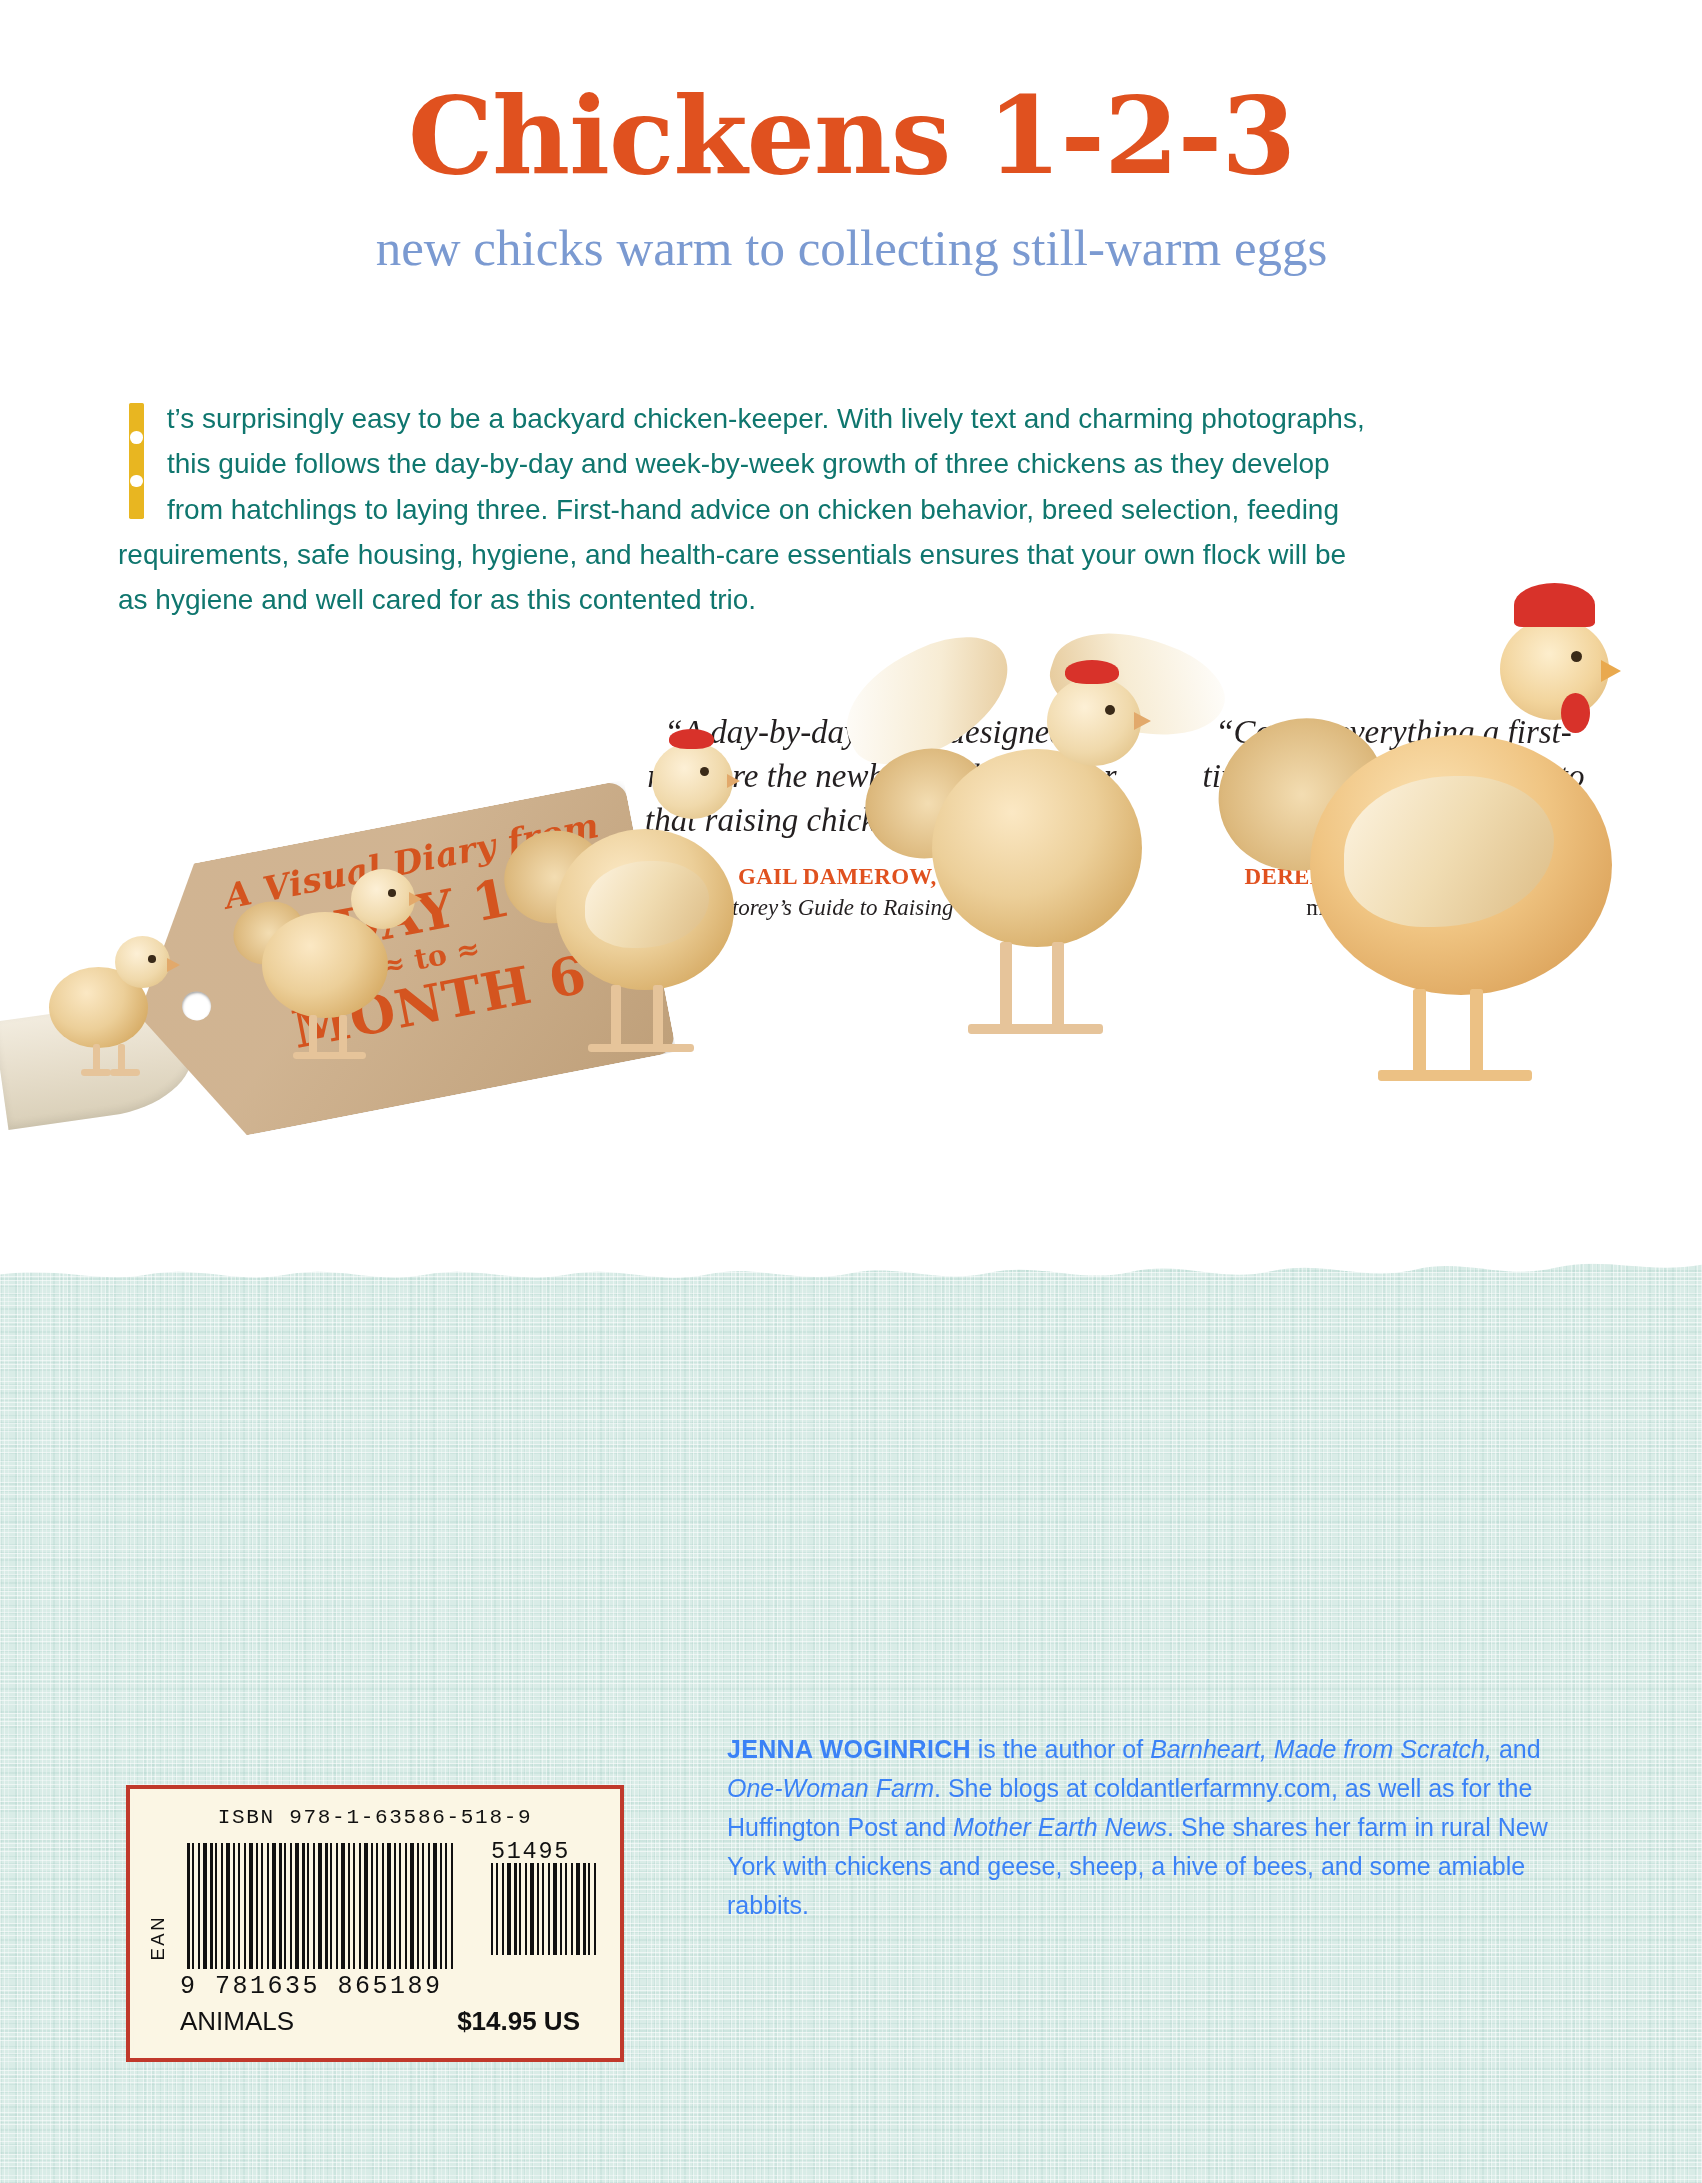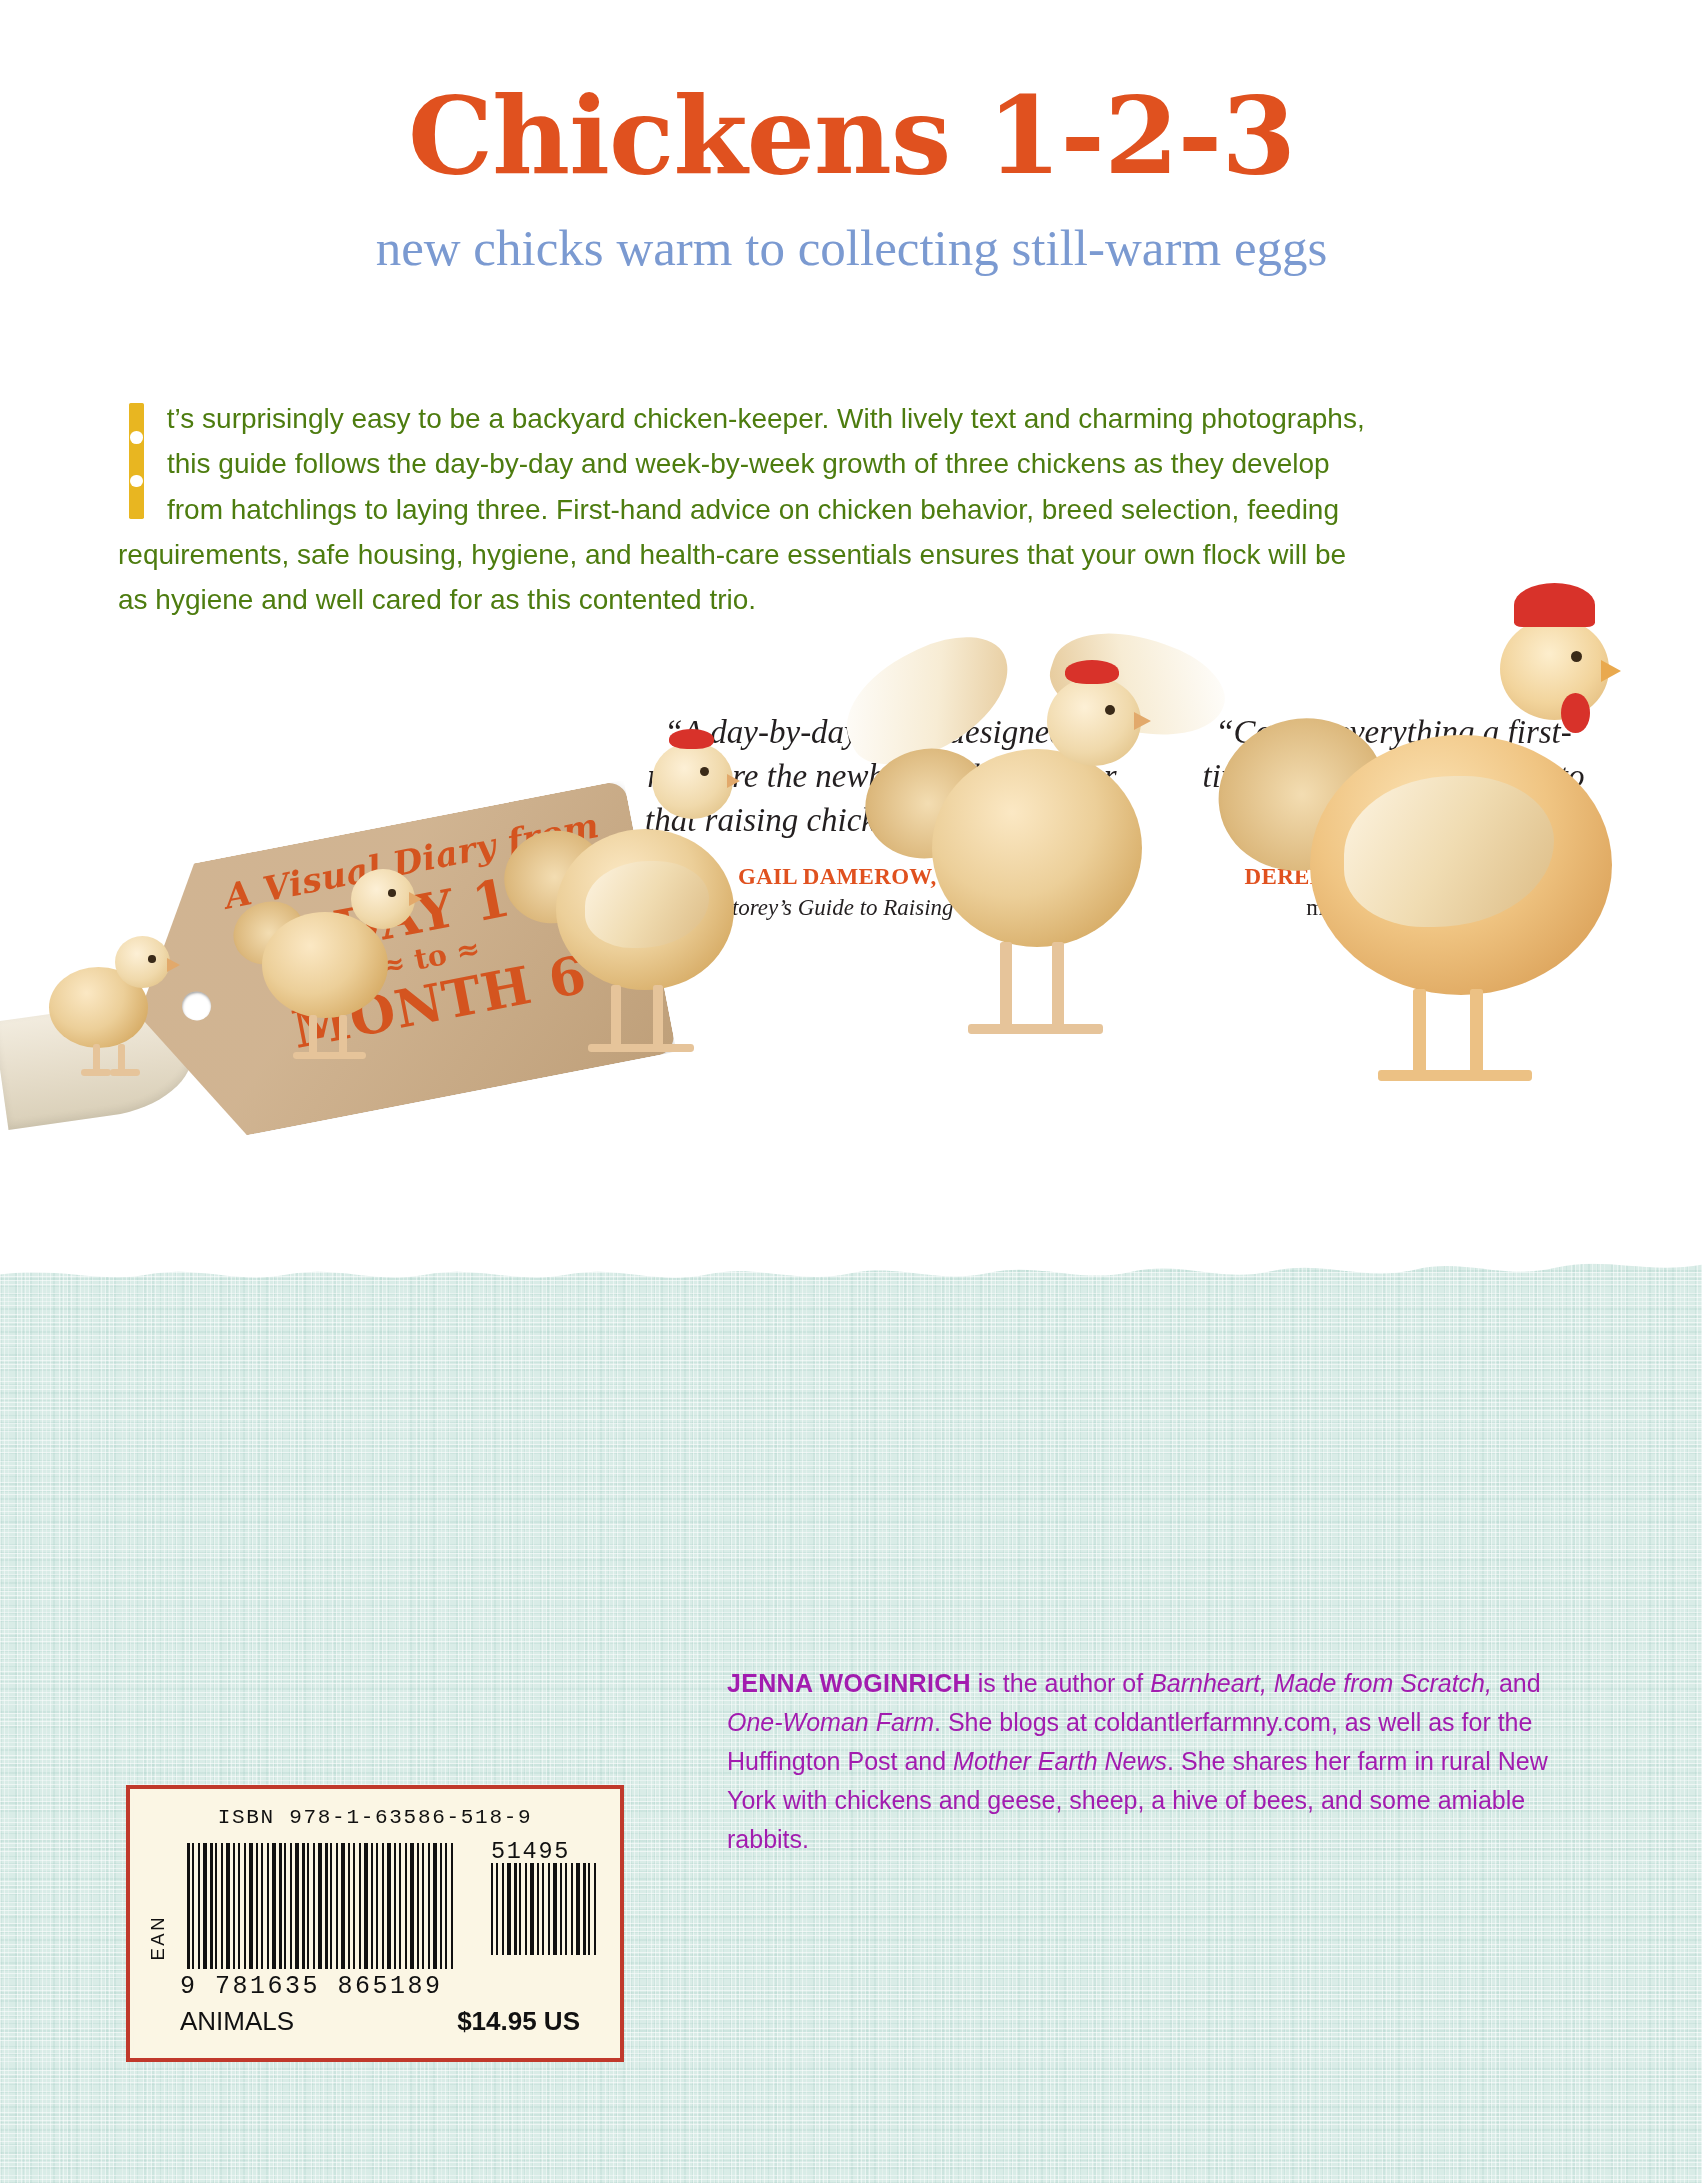--- a/index.html
+++ b/index.html
@@ -79,21 +79,21 @@
     height: 12.6px;
     background: #ffffff;
     border-radius: 50%;
   }
   #dropcap .bar::before { top: 28.6px; }
   #dropcap .bar::after  { top: 72px; }
 
   #blurb {
     font-size: 28px;
     line-height: 1.62;
-    color: #4d7c0f;
+    color: #0f766e;
     text-align: left;
   }
   #blurb .indent1, #blurb .indent2, #blurb .indent3 { padding-left: 49px; }
 
   
   .quote-block {
     position: absolute;
     font-family: "Liberation Serif", serif;
     color: #231f20;
     text-align: center;
@@ -330,26 +330,26 @@
     right: 40px;
     top: 217px;
     font-size: 26px;
     font-weight: bold;
     color: #111;
   }
 
   
   #bios {
     position: absolute;
-    top: 1664px;
+    top: 1730px;
     left: 727px;
     width: 848px;
     font-size: 25px;
     line-height: 1.56;
-    color: #a21caf;
+    color: #3b82f6;
   }
   #bios p { margin: 0 0 32px 0; }
   #bios b { font-weight: bold; letter-spacing: 0.3px; }
   #bios i { font-style: italic; }
 </style>
 </head>
 <body>
 
 <div id="cover">
 

